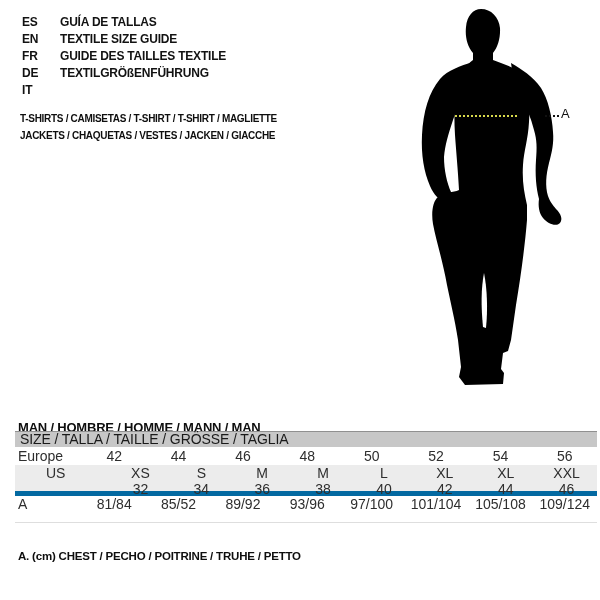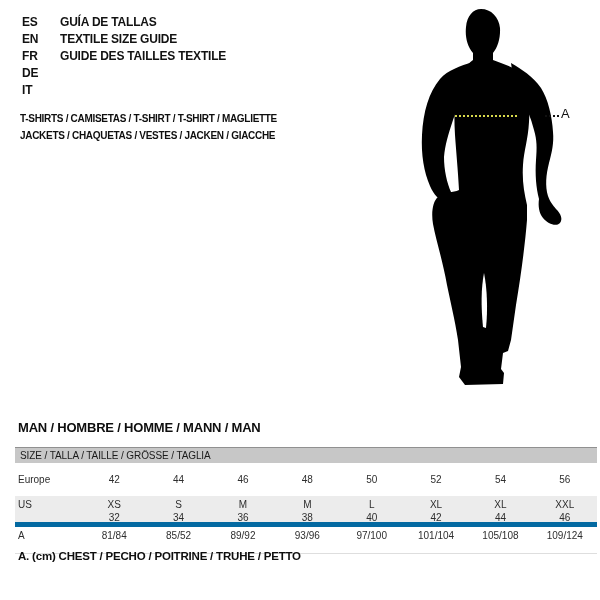--- a/index.html
+++ b/index.html
@@ -30,25 +30,25 @@
   .figure svg{position:absolute;left:0;top:0;}
   .dash-line{position:absolute;height:2px;}
   .dash-body{left:40px;top:115px;width:63px;
     background:repeating-linear-gradient(90deg, var(--dash-on-body) 0 2px, transparent 2px 4px);}
   .dash-out{left:130px;top:115px;width:15px;
     background:repeating-linear-gradient(90deg, var(--dash-outside) 0 2px, transparent 2px 4px);}
   .measure-a{position:absolute;left:146px;top:106px;font-size:13px;color:#111;}
   
   .section-title{position:absolute;left:18px;top:420px;font-size:13px;font-weight:700;letter-spacing:-0.2px;color:#0e0e0e;}
   
-  .size-table{position:absolute;left:15px;top:447px;width:582px;border-top:1px solid #909090;font-size:10px;}
+  .size-table{position:absolute;left:15px;top:431px;width:582px;border-top:1px solid #909090;font-size:14px;}
   .thead{background:var(--table-header-bg);height:15px;line-height:15px;padding-left:5px;color:#1a1a1a;letter-spacing:-0.1px;}
   .trow{display:grid;grid-template-columns:67px repeat(8,1fr);align-items:center;color:#2e2e2e;}
-  .trow.band{background:var(--table-band-bg);}
-  .trow:nth-child(1){height:33px;}
+  .trow.band{background:var(--table-band-bg);padding-left:28px;}
+  .trow:nth-child(1){height:18px;}
   .trow:nth-child(2){height:16px;}
   .trow:nth-child(3){height:15px;border-bottom:5px solid #0369a1;}
   .trow:nth-child(4){height:27px;align-items:start;line-height:17px;border-bottom:1px solid #dedede;}
   .tlabel{padding-left:3px;text-align:left;}
   .tcell{text-align:center;}
   
   .footnote{position:absolute;left:18px;top:550px;font-size:11.5px;font-weight:700;letter-spacing:-0.2px;color:#0e0e0e;}
 </style>
 </head>
 <body>
@@ -61,20 +61,21 @@
   <div class="lang-row">
     <span class="lang-code">EN</span>
     <span>TEXTILE SIZE GUIDE</span>
   </div>
   <div class="lang-row">
     <span class="lang-code">FR</span>
     <span>GUIDE DES TAILLES TEXTILE</span>
   </div>
   <div class="lang-row">
     <span class="lang-code">DE</span>
+    <span>TEXTILGRÖßENFÜHRUNG</span>
   </div>
   <div class="lang-row">
     <span class="lang-code">IT</span>
   </div>
 </div>
 
 <div class="cat-block">
   <div class="cat-line">T-SHIRTS / CAMISETAS / T-SHIRT / T-SHIRT / MAGLIETTE</div>
   <div class="cat-line">JACKETS / CHAQUETAS / VESTES / JACKEN / GIACCHE</div>
 </div>

